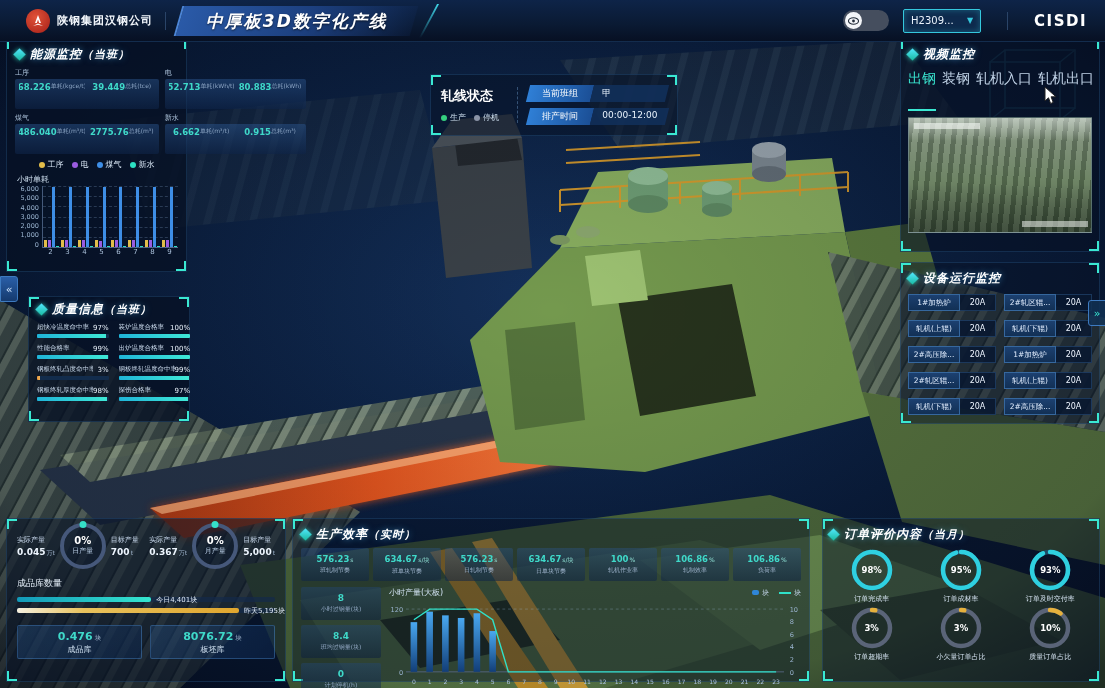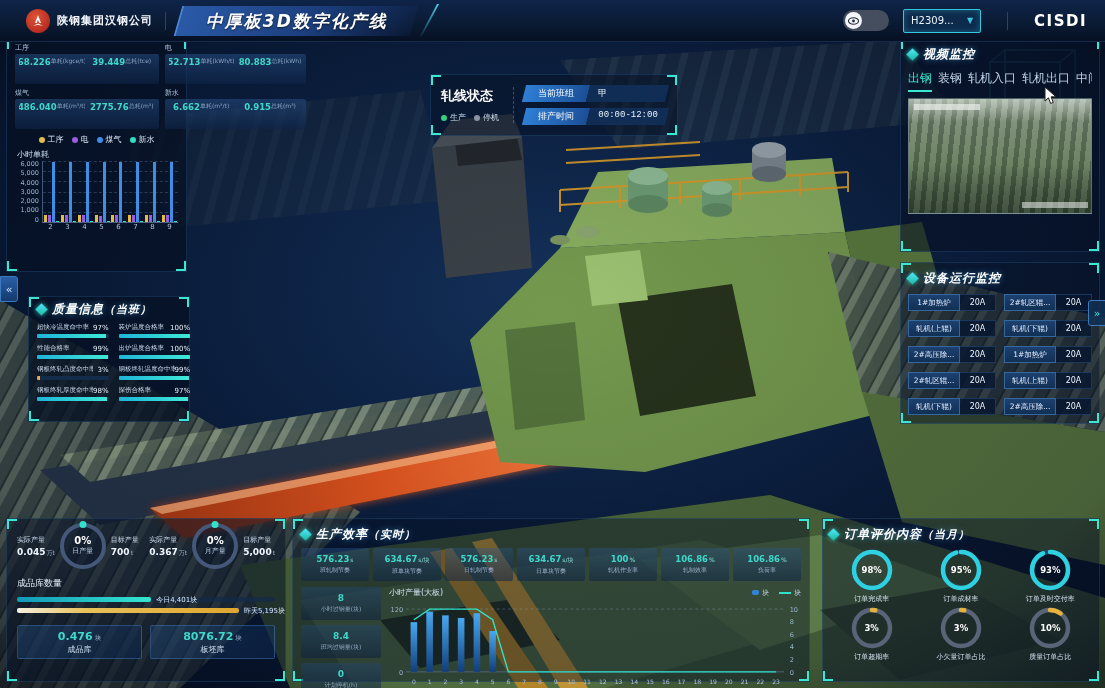--- a/index.html
+++ b/index.html
@@ -88,36 +88,36 @@
   .q-pct{font-size:7px;color:#e8f1fa;}
   .q-track{height:4px;background:#122c4c;margin-top:2px;border-radius:1px;overflow:hidden;}
   .q-fill{height:100%;background:linear-gradient(90deg,#1fb4d8,#3fe8d6);}
   .q-fill.orange{background:linear-gradient(90deg,#e8963c,#f0b45a);}
   .side-tab{position:absolute;z-index:25;width:18px;height:26px;display:flex;align-items:center;justify-content:center;
     background:linear-gradient(#2a5fa8,#153a6e);border:1px solid #3d7ac0;color:#cfe6ff;font-size:11px;cursor:pointer;}
   #collapseTab{left:0;top:276px;border-radius:0 3px 3px 0;}
   #expandTab{left:1088px;top:300px;border-radius:3px 0 0 3px;color:#3ae8d2;background:rgba(16,48,84,.85);}
 
   
-  #linestatus{left:430px;top:74px;width:248px;height:62px;display:flex;align-items:center;padding:6px 10px;font-family:Liberation Mono, monospace;}
+  #linestatus{left:430px;top:74px;width:248px;height:62px;display:flex;align-items:center;padding:6px 10px;}
   .ls-left{width:88px;border-right:1px dashed rgba(120,170,220,.4);padding-right:6px;}
   .ls-title{font-size:13px;font-weight:bold;color:#fff;margin-bottom:7px;}
   .ls-legend{display:flex;gap:8px;}
   .ls-leg{display:flex;align-items:center;gap:3px;font-size:8px;color:#cfe0f0;}
   .ls-dot{width:6px;height:6px;border-radius:50%;display:inline-block;}
   .ls-right{flex:1;display:flex;flex-direction:column;gap:6px;padding-left:10px;}
   .ls-row{display:flex;transform:skewX(-14deg);}
   .ls-key{background:linear-gradient(90deg,#2f7fd6,#1b4f96);padding:2px 8px;font-size:9px;color:#fff;min-width:64px;text-align:center;}
   .ls-val{background:rgba(18,48,92,.85);padding:2px 10px;font-size:9px;color:#e8f2fc;flex:1;}
   .ls-key>span,.ls-val>span{display:inline-block;transform:skewX(14deg);white-space:nowrap;}
 
   
   #video{left:900px;top:38px;width:200px;height:214px;padding:2px 7px 6px;background-color:rgba(6,17,36,.6);}
   .vtabs{display:flex;gap:6px;margin:4px 0 6px;overflow:hidden;}
-  .vtab{font-size:12px;color:#c2d4e8;padding-bottom:3px;white-space:nowrap;cursor:pointer;border-bottom:2px solid transparent;}
+  .vtab{font-size:14px;color:#c2d4e8;padding-bottom:21px;white-space:nowrap;cursor:pointer;border-bottom:2px solid transparent;}
   .vtab.active{color:#3ae8d2;border-bottom-color:#3ae8d2;}
   .thumb{position:relative;width:100%;height:116px;overflow:hidden;border:1px solid rgba(90,120,150,.4);
     background:linear-gradient(180deg,#95a391 0%,#7e8f78 25%,#69805f 55%,#55684e 80%,#465743 100%);cursor:pointer;}
   .thumb::before{content:"";position:absolute;inset:0;background:
     linear-gradient(180deg,rgba(225,233,228,.55),rgba(225,233,228,0) 20%),
     repeating-linear-gradient(96deg,rgba(38,54,38,.4) 0 5px,rgba(125,145,120,.25) 5px 11px),
     linear-gradient(0deg,rgba(28,38,28,.55),rgba(28,38,28,0) 42%);}
   .thumb::after{content:"";position:absolute;left:5px;top:5px;width:66px;height:6px;background:rgba(238,242,238,.65);
     box-shadow:108px 98px 0 rgba(238,242,238,.55);}
 
@@ -335,20 +335,24 @@
       <div class="dropdown">
         <span class="dd-val">H2309...</span>
         <span class="dd-caret">▼</span>
       </div>
       <span class="hdr-sep"></span>
       <span class="brand">CISDI</span>
     </div>
   </header>
 
   <section class="panel" id="energy">
+    <div class="phead">
+      <span class="diamond"></span>
+      <span class="ptitle"><span>能源监控</span><span class="sfx">（当班）</span></span>
+    </div>
     <div class="eg-grid">
         <div>
           <div class="eg-name">工序</div>
           <div class="eg-card">
             <div class="eg-col">
               <div class="eg-val">68.226</div>
               <div class="eg-lab">单耗(kgce/t)</div>
             </div>
             <div class="eg-col">
               <div class="eg-val">39.449</div>

